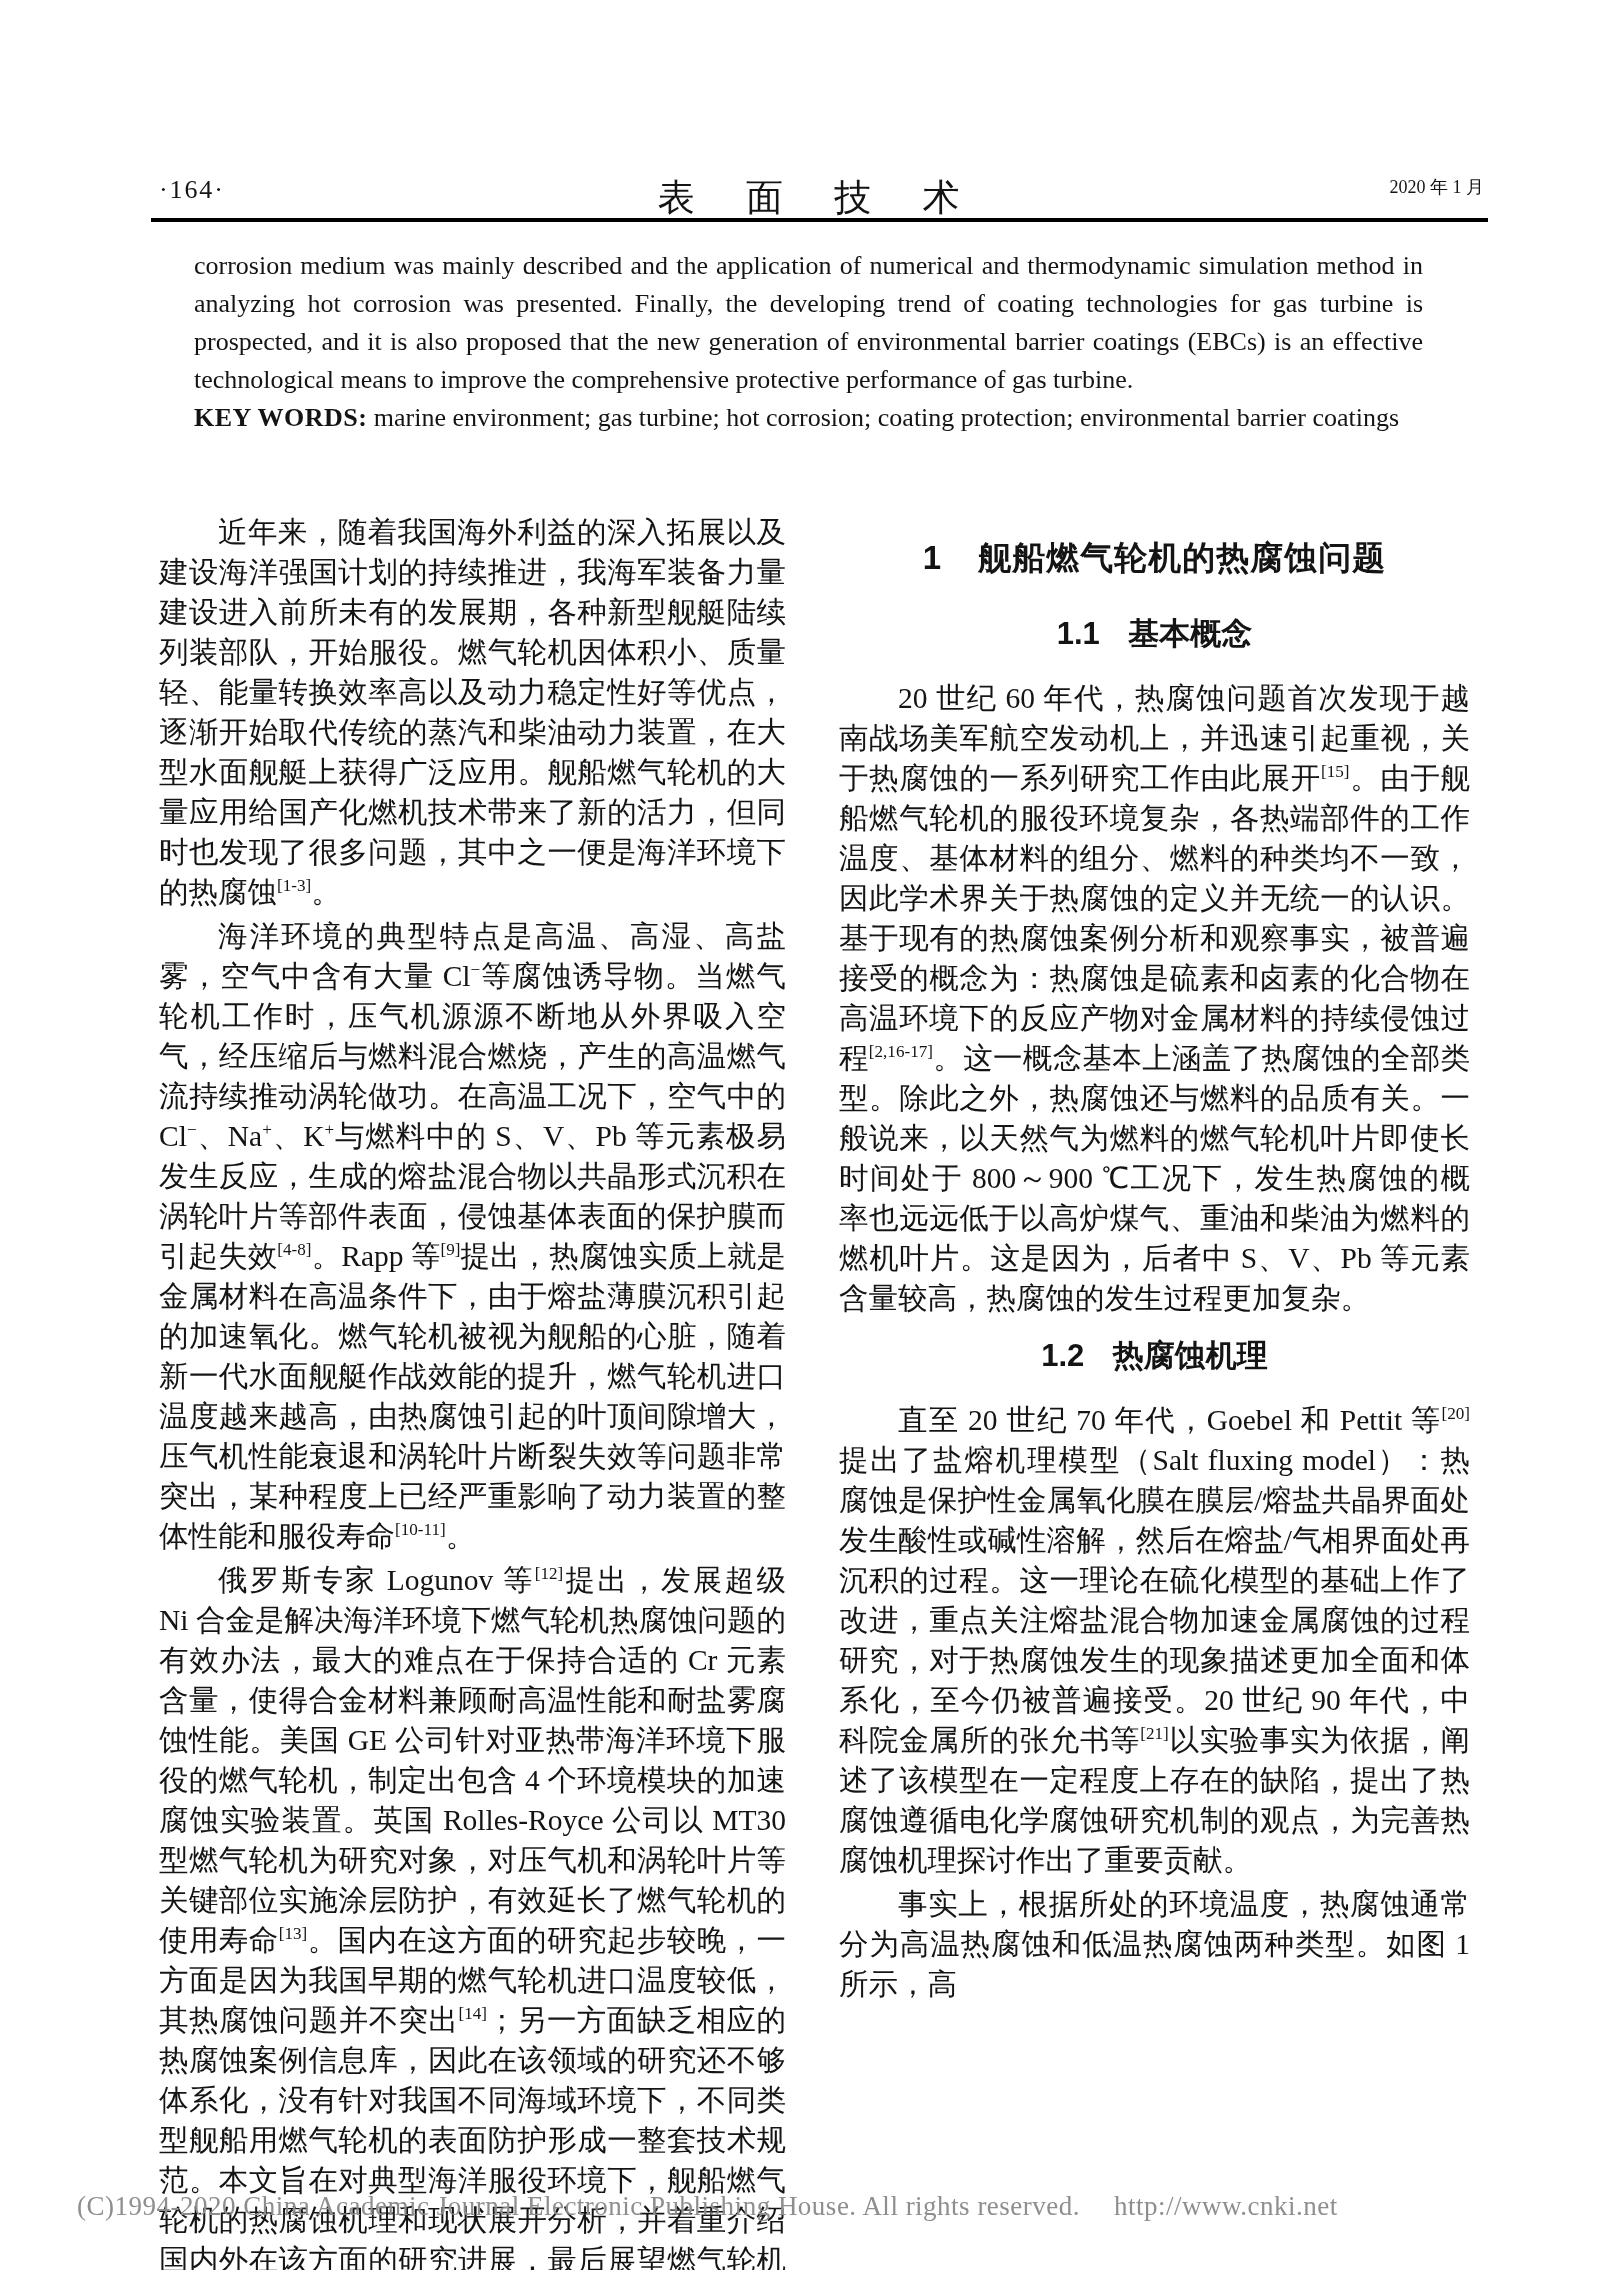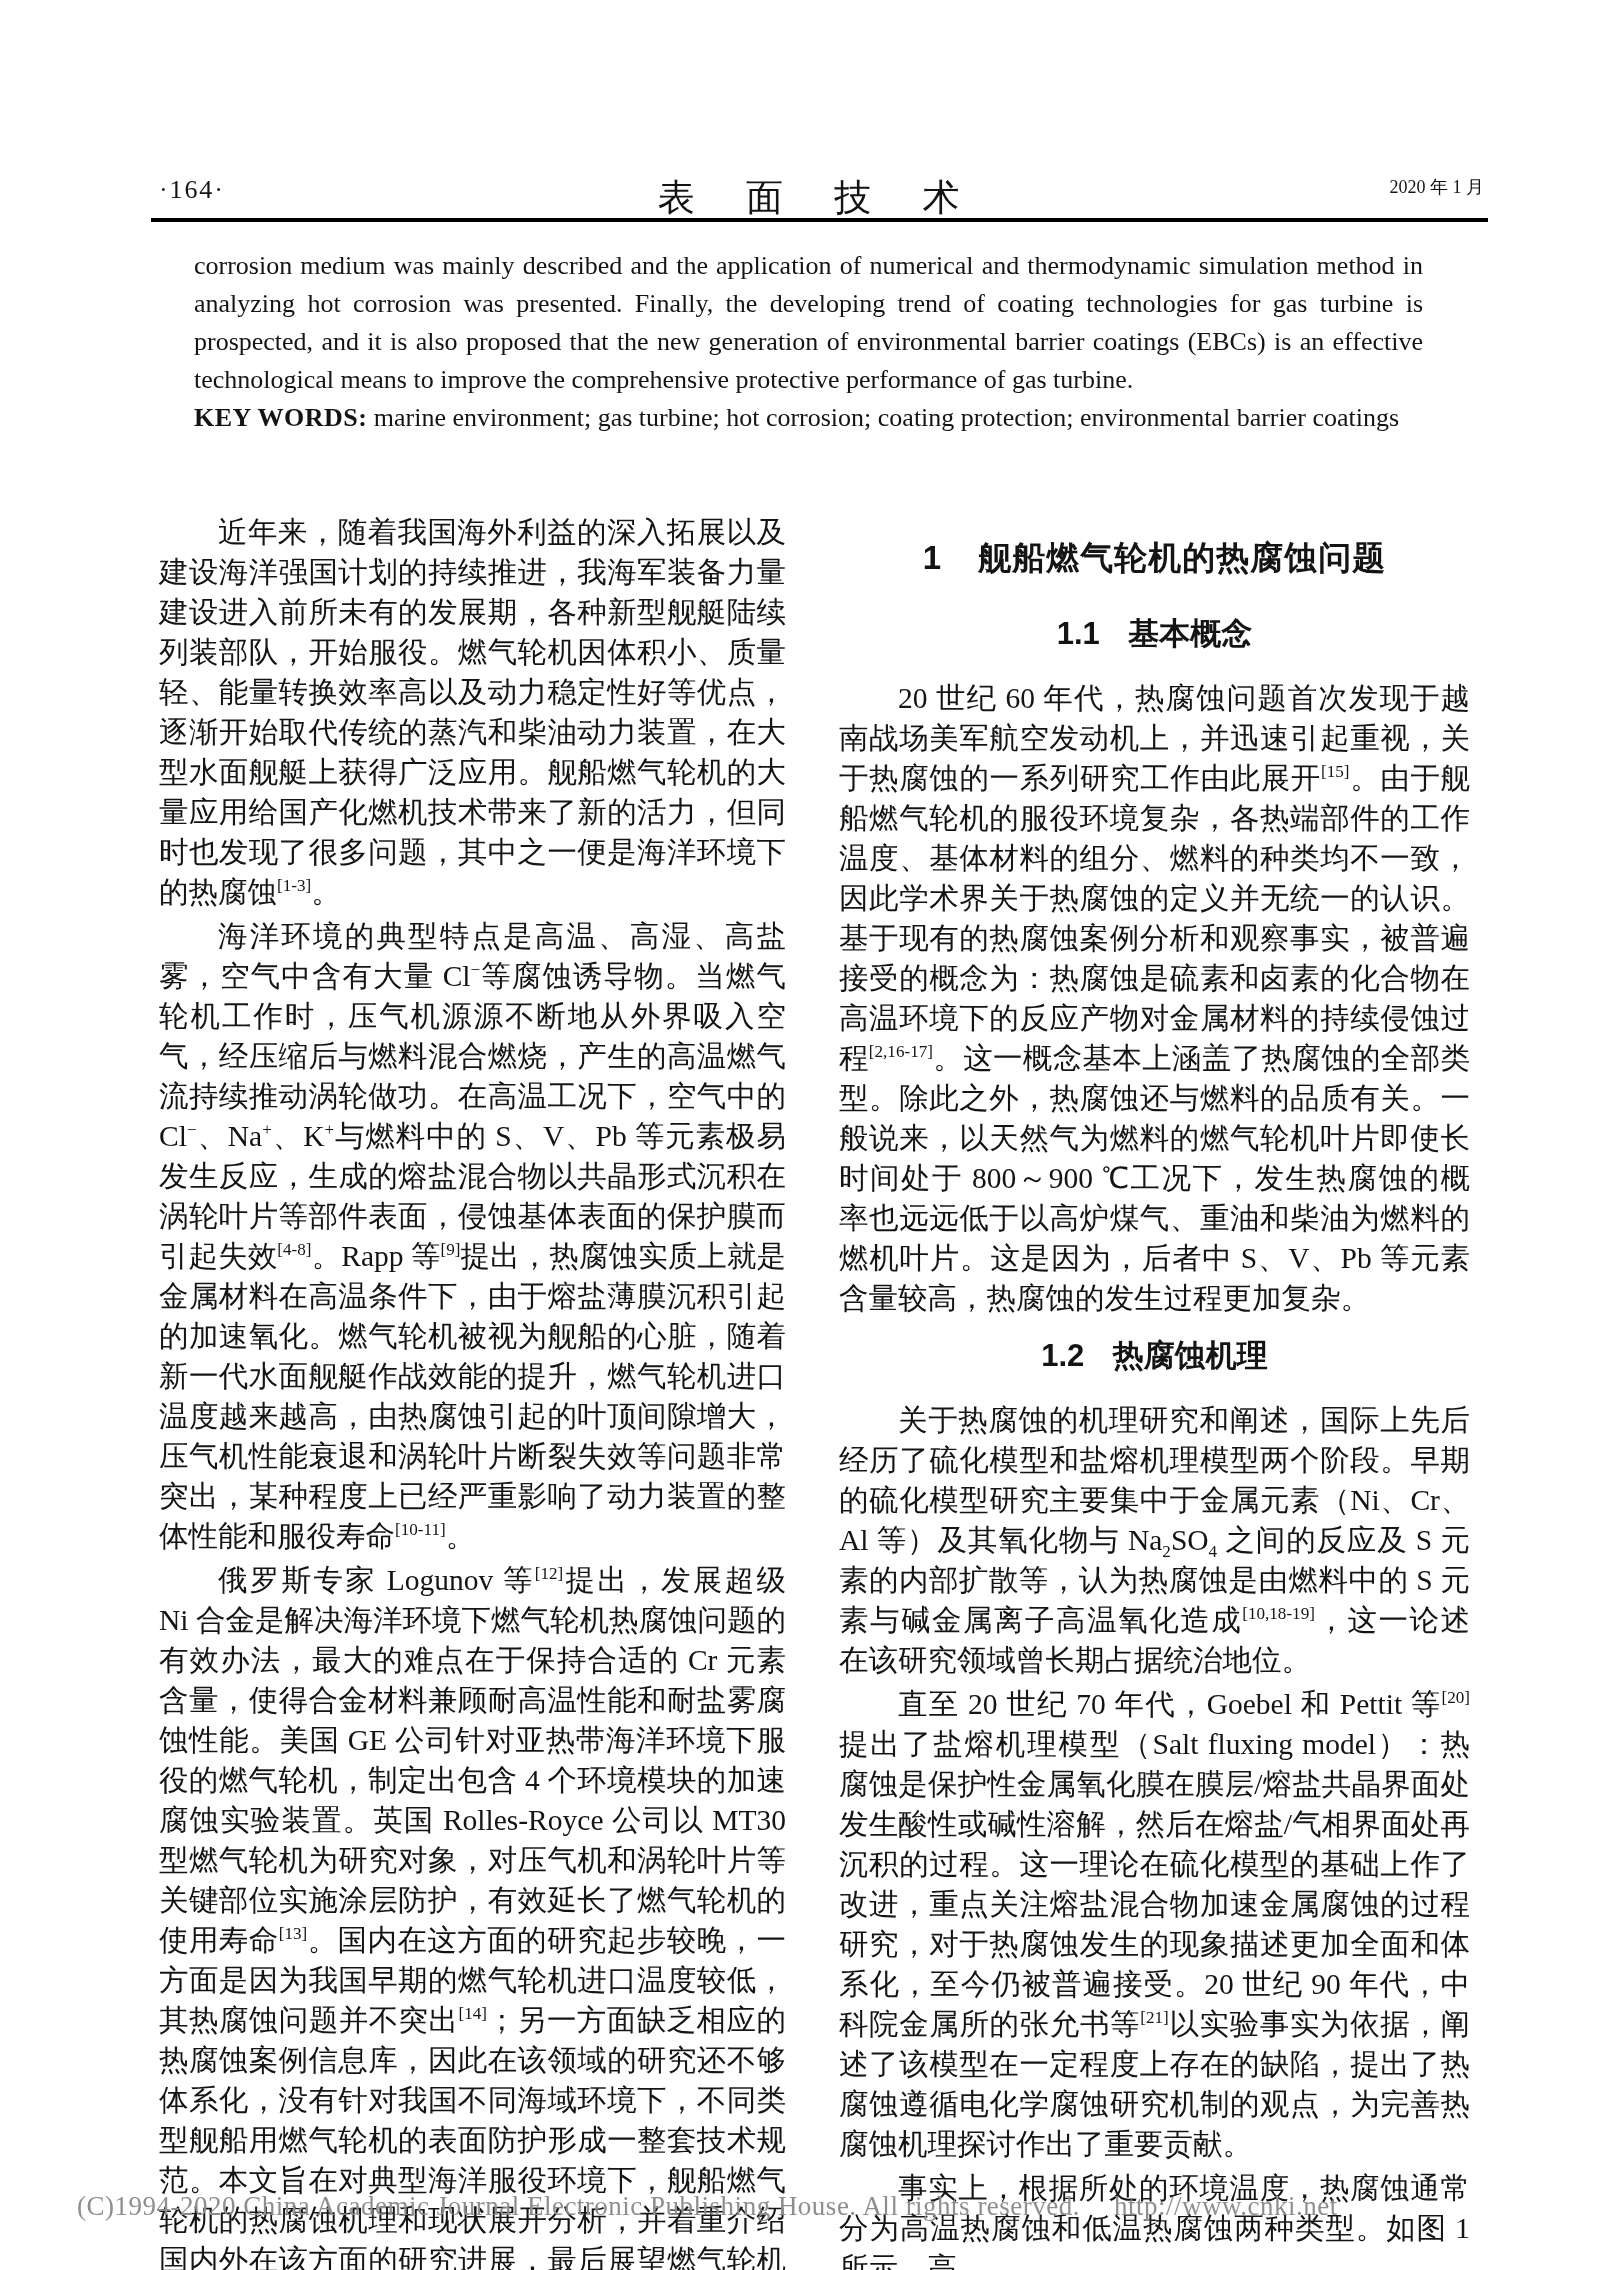--- a/index.html
+++ b/index.html
@@ -73,21 +73,20 @@
   <div class="column col-right">
 
     <h1 class="sec"><span class="sec-num">1</span><span>舰船燃气轮机的热腐蚀问题</span></h1>
 
     <h2 class="sec"><span class="sec-num">1.1</span><span>基本概念</span></h2>
 
     <p>20 世纪 60 年代，热腐蚀问题首次发现于越南战场美军航空发动机上，并迅速引起重视，关于热腐蚀的一系列研究工作由此展开<sup>[15]</sup>。由于舰船燃气轮机的服役环境复杂，各热端部件的工作温度、基体材料的组分、燃料的种类均不一致，因此学术界关于热腐蚀的定义并无统一的认识。基于现有的热腐蚀案例分析和观察事实，被普遍接受的概念为：热腐蚀是硫素和卤素的化合物在高温环境下的反应产物对金属材料的持续侵蚀过程<sup>[2,16-17]</sup>。这一概念基本上涵盖了热腐蚀的全部类型。除此之外，热腐蚀还与燃料的品质有关。一般说来，以天然气为燃料的燃气轮机叶片即使长时间处于 800～900 ℃工况下，发生热腐蚀的概率也远远低于以高炉煤气、重油和柴油为燃料的燃机叶片。这是因为，后者中 S、V、Pb 等元素含量较高，热腐蚀的发生过程更加复杂。</p>
 
     <h2 class="sec"><span class="sec-num">1.2</span><span>热腐蚀机理</span></h2>
 
-    <p>关于热腐蚀的机理研究和阐述，国际上先后经历了硫化模型和盐熔机理模型两个阶段。早期的硫化模型研究主要集中于金属元素（Ni、Cr、Al 等）及其氧化物与 Na<sub>2</sub>SO<sub>4</sub> 之间的反应及 S 元素的内部扩散等，认为热腐蚀是由燃料中的 S 元素与碱金属离子高温氧化造成<sup>[10,18-19]</sup>，这一论述在该研究领域曾长期占据统治地位。</p>
     <p>直至 20 世纪 70 年代，Goebel 和 Pettit 等<sup>[20]</sup>提出了盐熔机理模型（Salt fluxing model）：热腐蚀是保护性金属氧化膜在膜层/熔盐共晶界面处发生酸性或碱性溶解，然后在熔盐/气相界面处再沉积的过程。这一理论在硫化模型的基础上作了改进，重点关注熔盐混合物加速金属腐蚀的过程研究，对于热腐蚀发生的现象描述更加全面和体系化，至今仍被普遍接受。20 世纪 90 年代，中科院金属所的张允书等<sup>[21]</sup>以实验事实为依据，阐述了该模型在一定程度上存在的缺陷，提出了热腐蚀遵循电化学腐蚀研究机制的观点，为完善热腐蚀机理探讨作出了重要贡献。</p>
     <p>事实上，根据所处的环境温度，热腐蚀通常分为高温热腐蚀和低温热腐蚀两种类型。如图 1 所示，高</p>
   </div>
 
   <div class="footer">
     <span>(C)1994-2020 China Academic Journal Electronic Publishing House. All rights reserved.</span><span class="url">http://www.cnki.net</span>
   </div>
 
 </div>
 

